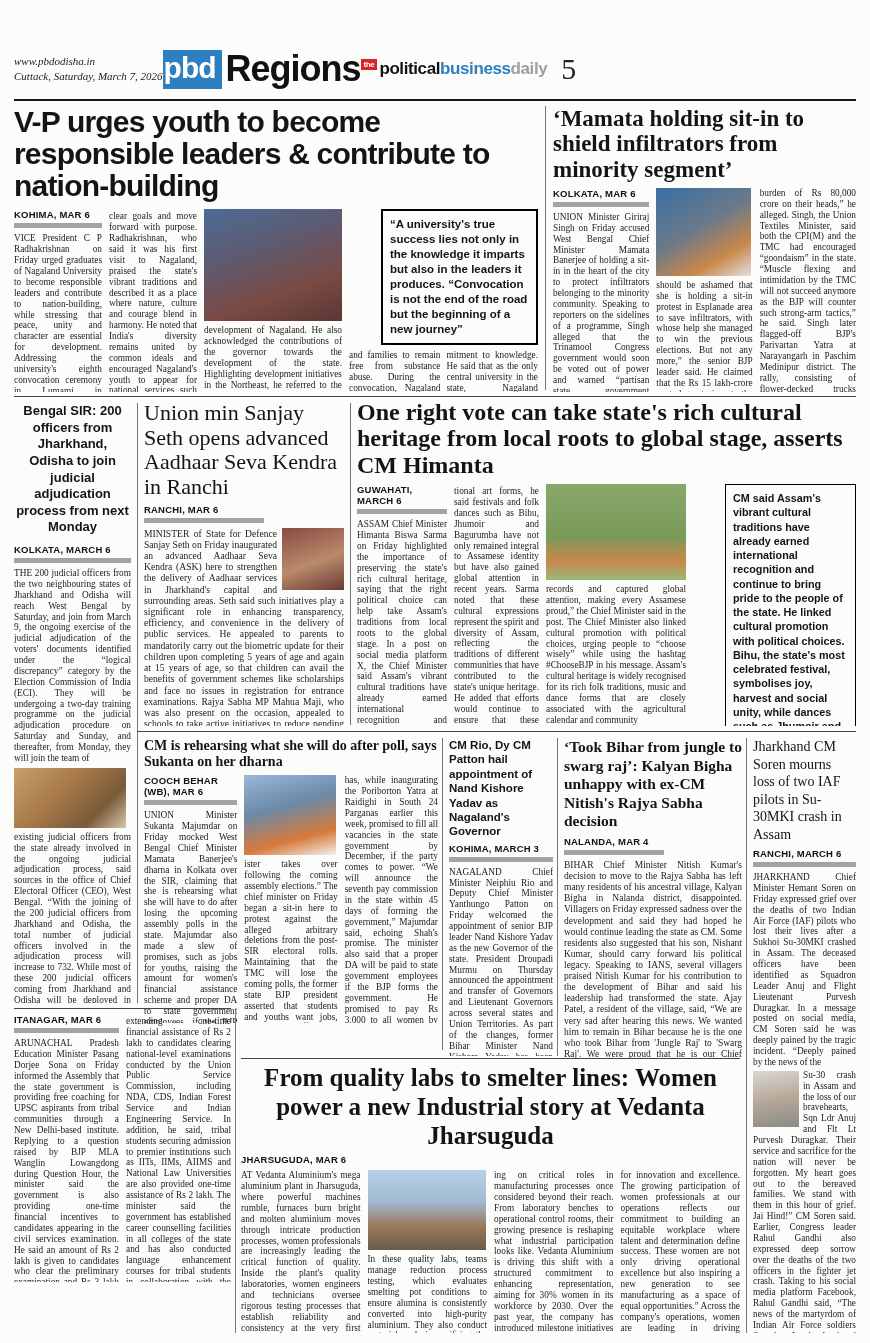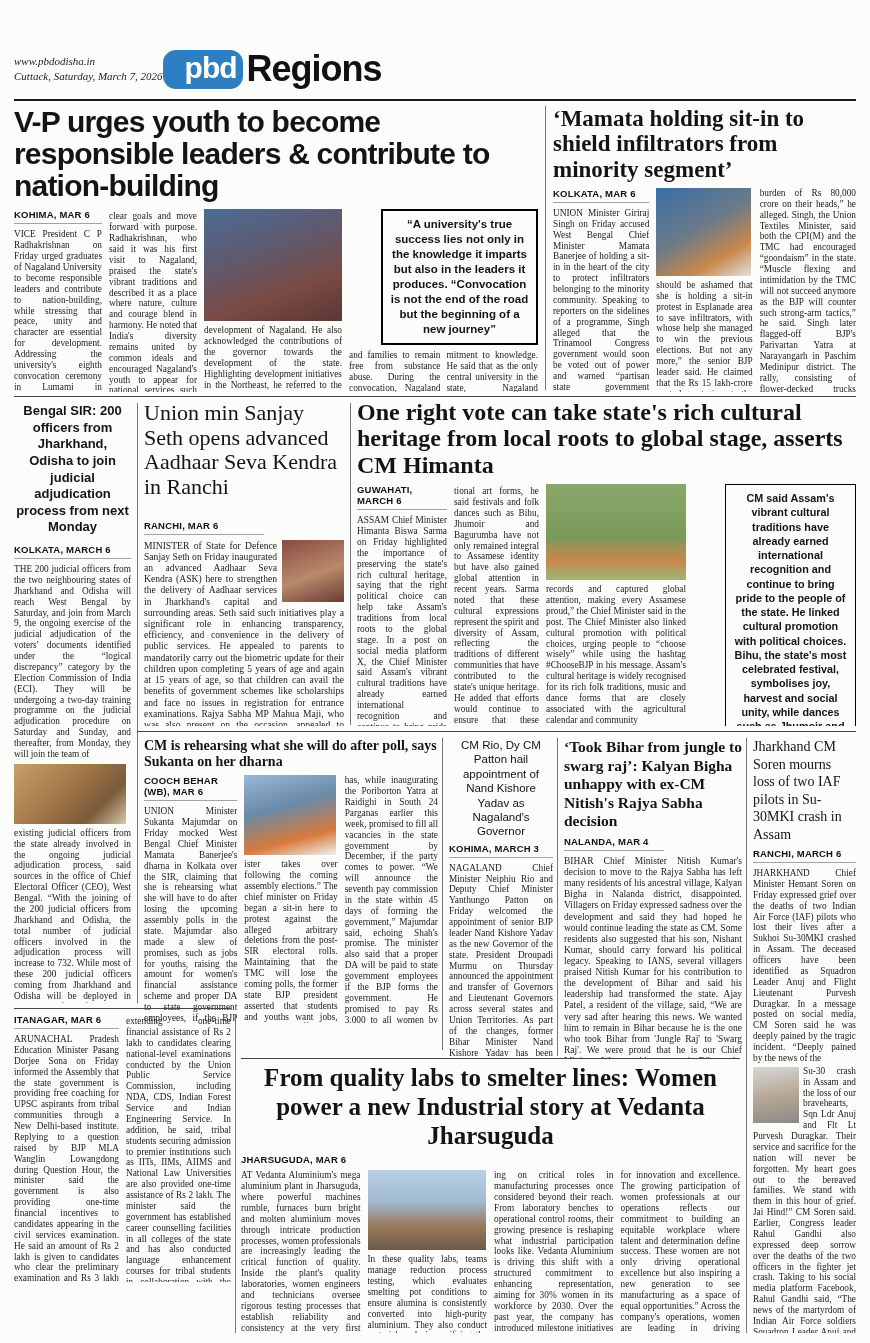--- a/index.html
+++ b/index.html
@@ -3,69 +3,78 @@
 <meta charset="utf-8">
 <style>
   html,body{margin:0;padding:0;background:#e8e8e4;}
   .page{position:relative;width:870px;height:1343px;background:#fcfcfa;margin:0 auto;overflow:hidden;
         font-family:"Liberation Serif",serif;color:#141414;}
   
   .mast{position:absolute;left:14px;top:42px;width:842px;height:54px;display:flex;align-items:center;}
   .mast-left{font-style:italic;font-size:11px;line-height:1.35;color:#222;}
   .mast-logo{display:flex;align-items:center;gap:4px;}
   .pbd-box{background:#2d7fc1;color:#fff;font-family:"Liberation Sans",sans-serif;font-weight:bold;
-           font-size:30px;line-height:1;padding:3px 6px 6px 22px;letter-spacing:-1px;border-radius:13px;}
+           font-size:30px;line-height:1;padding:3px 6px 6px 1px;letter-spacing:-1px;}
   .regions{font-family:"Liberation Sans",sans-serif;font-weight:800;font-size:36px;letter-spacing:-1px;color:#111;}
   .mast-right{display:flex;align-items:center;gap:14px;}
   .brand{display:flex;align-items:baseline;font-family:"Liberation Sans",sans-serif;font-weight:bold;font-size:17px;letter-spacing:-0.4px;}
   .brand .the{background:#d22; color:#fff;font-size:8px;padding:1px 3px;margin-right:2px;align-self:flex-start;}
   .brand .political{color:#111;}
   .brand .business{color:#2d7fc1;}
   .brand .daily{color:#9aa0a6;}
   .pageno{font-family:"Liberation Serif",serif;font-size:30px;color:#222;}
   
   .hrule{position:absolute;background:#1a1a1a;height:2px;}
   .hrule.thin{height:1px;background:#444;}
   .vrule{position:absolute;width:1px;background:#777;}
   
   .art{position:absolute;overflow:hidden;}
   .byline{font-family:"Liberation Sans",sans-serif;font-weight:bold;font-size:9.5px;letter-spacing:.2px;
-          border-bottom:1px solid #a3a3a3;padding-bottom:3px;margin-bottom:5px;color:#111;}
+          border-bottom:5px solid #a3a3a3;padding-bottom:3px;margin-bottom:5px;color:#111;}
   .bodytext{font-size:9.3px;line-height:1.17;text-align:justify;color:#1c1c1c;}
   .cols{display:flex;gap:7px;}
   .col{flex:1;min-width:0;overflow:hidden;}
   .photo{background:#ccc;}
   .quotebox{border:2px solid #000;padding:6px 7px;font-family:"Liberation Sans",sans-serif;
-            font-weight:bold;text-align:center;margin-left:32px;}
+            font-weight:bold;margin-left:32px;}
   
   .h-vp{font-family:"Liberation Sans",sans-serif;font-weight:800;font-size:30px;line-height:1.06;letter-spacing:-0.8px;margin-bottom:8px;}
   .h-serif-lg{font-weight:bold;font-size:23px;line-height:1.1;margin-bottom:6px;}
   .h-himanta{font-weight:bold;font-size:24px;line-height:1.1;margin-bottom:6px;}
   .h-sukanta{font-weight:bold;font-size:14px;line-height:1.12;margin-bottom:6px;}
   .h-vedanta{font-weight:bold;font-size:25px;line-height:1.15;text-align:center;margin-bottom:4px;}
   .h-bengal{font-family:"Liberation Sans",sans-serif;font-weight:bold;font-size:13px;line-height:1.28;text-align:center;margin-bottom:8px;}
-  .h-seth{font-weight:normal;font-size:22px;line-height:1.12;margin-bottom:20px;}
-  .h-rio{font-family:"Liberation Sans",sans-serif;font-weight:normal;font-size:11.5px;line-height:1.25;text-align:center;margin-bottom:4px;}
+  .h-seth{font-weight:normal;font-size:22px;line-height:1.12;margin-bottom:4px;}
+  .h-rio{font-family:"Liberation Sans",sans-serif;font-weight:bold;font-size:11.5px;line-height:1.25;margin-bottom:4px;}
   .h-bihar{font-weight:bold;font-size:15.5px;line-height:1.2;margin-bottom:5px;}
   .h-soren{font-weight:normal;font-size:14px;line-height:1.25;margin-bottom:5px;}
   .h-arun{font-family:"Liberation Sans",sans-serif;font-weight:bold;font-size:14.5px;letter-spacing:-0.3px;line-height:1.25;text-align:center;margin-bottom:6px;}
 </style>
 </head>
 <body>
 
 <div class="page">
 
   <div class="mast">
     <div class="mast-left">
       <div>www.pbdodisha.in</div>
       <div>Cuttack, Saturday, March 7, 2026</div>
     </div>
     <div class="mast-logo">
       <span class="pbd-box">pbd</span>
       <span class="regions">Regions</span>
+    </div>
+    <div class="mast-right">
+      <div class="brand">
+        <span class="the">the</span>
+          <span class="political">political</span>
+          <span class="business">business</span>
+          <span class="daily">daily</span>
+      </div>
+      <div class="pageno">5</div>
     </div>
   </div>
   <div class="hrule" style="left:14px;top:99px;width:842px;"></div>
 
   <div class="art" style="left:14px;top:106px;width:524px;height:286px;">
     <div class="h-vp">V-P urges youth to become responsible leaders &amp; contribute to nation-building</div>
     <div class="cols" style="height:208px;">
       <div class="col" style="flex:0 0 88px;">
         <div class="byline">KOHIMA, MAR 6</div>
         <div class="bodytext">VICE President C P Radhakrishnan on Friday urged graduates of Nagaland University to become responsible leaders and contribute to nation-building, while stressing that peace, unity and character are essential for development. Addressing the university's eighth convocation ceremony in Lumami in Zunheboto district, the Vice President said a university's true success lies not only in the knowledge it imparts but also in the leaders it produces. “Convocation is not the end of the road but the beginning of a new journey,” he told the graduates, urging them to adapt to a rapidly changing world, set</div>

